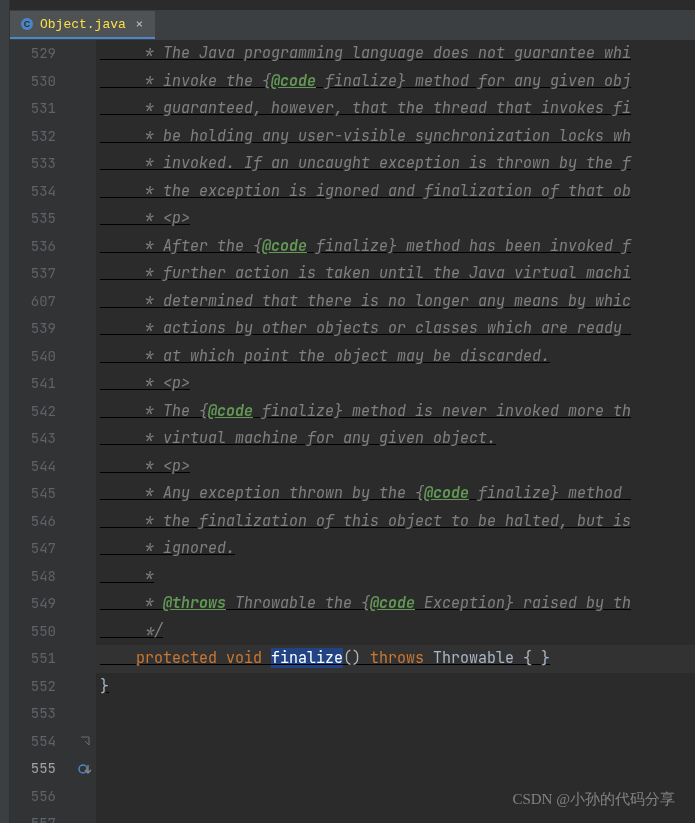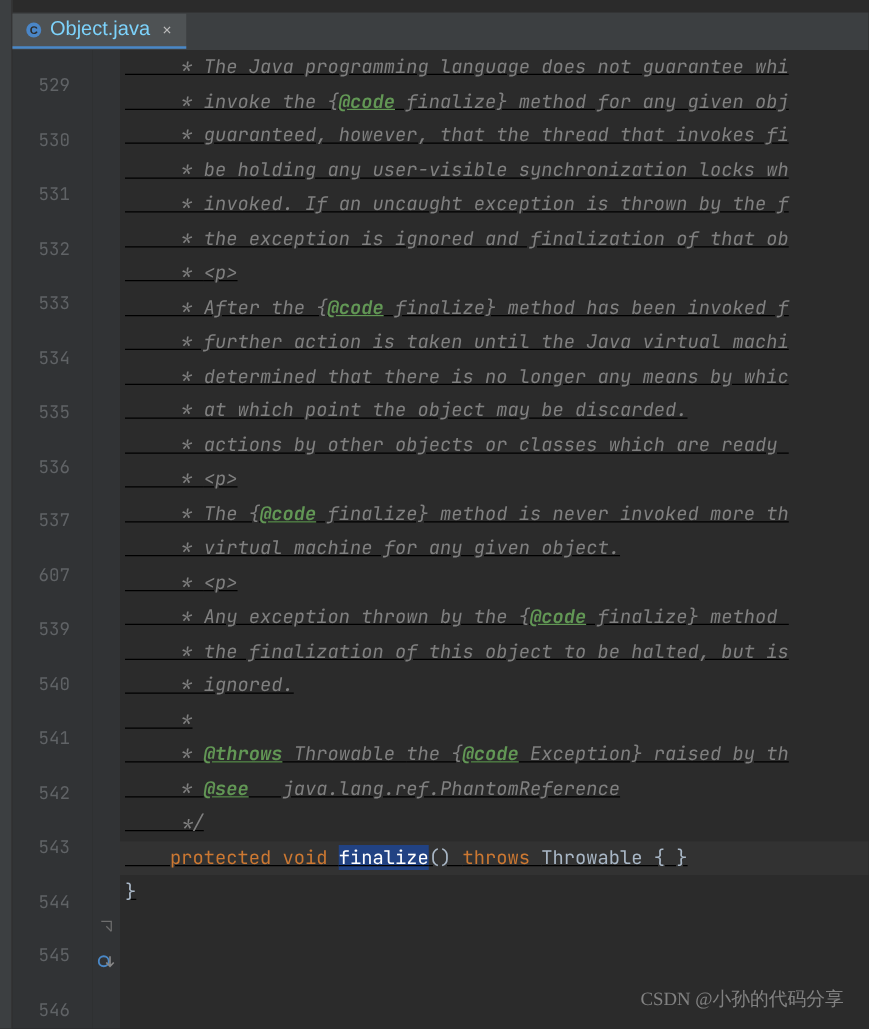--- a/index.html
+++ b/index.html
@@ -36,21 +36,21 @@
     height: 28px;
     padding: 0 8px 0 10px;
     background: #4e5254;
     border-bottom: 2px solid #4a88c7;
     gap: 6px;
     cursor: pointer;
   }
   .tab-icon {
     width: 14px; height: 14px; display: flex; align-items: center; justify-content: center;
   }
-  .tab-label { color: #7dd3fc; font-size: 16px; font-family: Liberation Sans, sans-serif; }
+  .tab-label { color: #fde047; font-size: 13px; font-family: Liberation Mono, monospace; }
   .tab-close { color: #bbbbbb; font-size: 12px; padding: 0 4px; cursor: pointer; }
   .tab-underline {
     position: absolute;
     left: 10px; right: 0; top: 40px;
     height: 1px;
     background: #323232;
   }
   .editor {
     position: absolute;
     left: 10px;
@@ -67,21 +67,20 @@
     text-align: right;
     padding-right: 18px;
     font-family: 'JetBrains Mono', 'Consolas', monospace;
     user-select: none;
     position: relative;
   }
   .gutter .line-num {
     height: 27.5px;
     line-height: 27.5px;
     font-size: 14px;
-    margin-top: 16px;
   }
   .gutter .line-num.current {
     color: #a4a3a3;
   }
   .icon-gutter {
     width: 22px;
     background: #313335;
     position: relative;
   }
   .icon-gutter .cell {
@@ -223,32 +222,31 @@
       <div class="code-line"><span class="c-comment">     * The Java programming language does not guarantee whi</span></div>
       <div class="code-line"><span class="c-comment">     * invoke the {</span><span class="c-tag">@code</span><span class="c-comment"> finalize} method for any given obj</span></div>
       <div class="code-line"><span class="c-comment">     * guaranteed, however, that the thread that invokes fi</span></div>
       <div class="code-line"><span class="c-comment">     * be holding any user-visible synchronization locks wh</span></div>
       <div class="code-line"><span class="c-comment">     * invoked. If an uncaught exception is thrown by the f</span></div>
       <div class="code-line"><span class="c-comment">     * the exception is ignored and finalization of that ob</span></div>
       <div class="code-line"><span class="c-comment">     * </span><span class="c-html">&lt;p&gt;</span></div>
       <div class="code-line"><span class="c-comment">     * After the {</span><span class="c-tag">@code</span><span class="c-comment"> finalize} method has been invoked f</span></div>
       <div class="code-line"><span class="c-comment">     * further action is taken until the Java virtual machi</span></div>
       <div class="code-line"><span class="c-comment">     * determined that there is no longer any means by whic</span></div>
+      <div class="code-line"><span class="c-comment">     * actions by other objects or classes which are ready </span></div>
       <div class="code-line"><span class="c-comment">     * at which point the object may be discarded.</span></div>
-      <div class="code-line"><span class="c-comment">     * actions by other objects or classes which are ready </span></div>
       <div class="code-line"><span class="c-comment">     * </span><span class="c-html">&lt;p&gt;</span></div>
       <div class="code-line"><span class="c-comment">     * The {</span><span class="c-tag">@code</span><span class="c-comment"> finalize} method is never invoked more th</span></div>
       <div class="code-line"><span class="c-comment">     * virtual machine for any given object.</span></div>
       <div class="code-line"><span class="c-comment">     * </span><span class="c-html">&lt;p&gt;</span></div>
       <div class="code-line"><span class="c-comment">     * Any exception thrown by the {</span><span class="c-tag">@code</span><span class="c-comment"> finalize} method </span></div>
       <div class="code-line"><span class="c-comment">     * the finalization of this object to be halted, but is</span></div>
       <div class="code-line"><span class="c-comment">     * ignored.</span></div>
       <div class="code-line"><span class="c-comment">     *</span></div>
       <div class="code-line"><span class="c-comment">     * </span><span class="c-tag">@throws</span><span class="c-comment"> Throwable </span><span class="c-comment">the {</span><span class="c-tag">@code</span><span class="c-comment"> Exception} raised by th</span></div>
-      <div class="code-line"><span class="c-comment">     * </span><span class="c-tag">@see</span><span class="c-comment">   java.lang.ref.PhantomReference</span></div>
       <div class="code-line"><span class="c-comment">     */</span></div>
       <div class="code-line highlight"><span class="c-ident">    </span><span class="c-kw">protected void </span><span class="c-method-hl">finalize</span><span class="c-ident">() </span><span class="c-kw">throws </span><span class="c-throws-t">Throwable { }</span></div>
       <div class="code-line"><span class="c-ident">}</span></div>
       <div class="code-line"><span class="c-ident"></span></div>
     </div>
 </div>
 
 <div class="watermark">CSDN @小孙的代码分享</div>
 
 </body></html>

